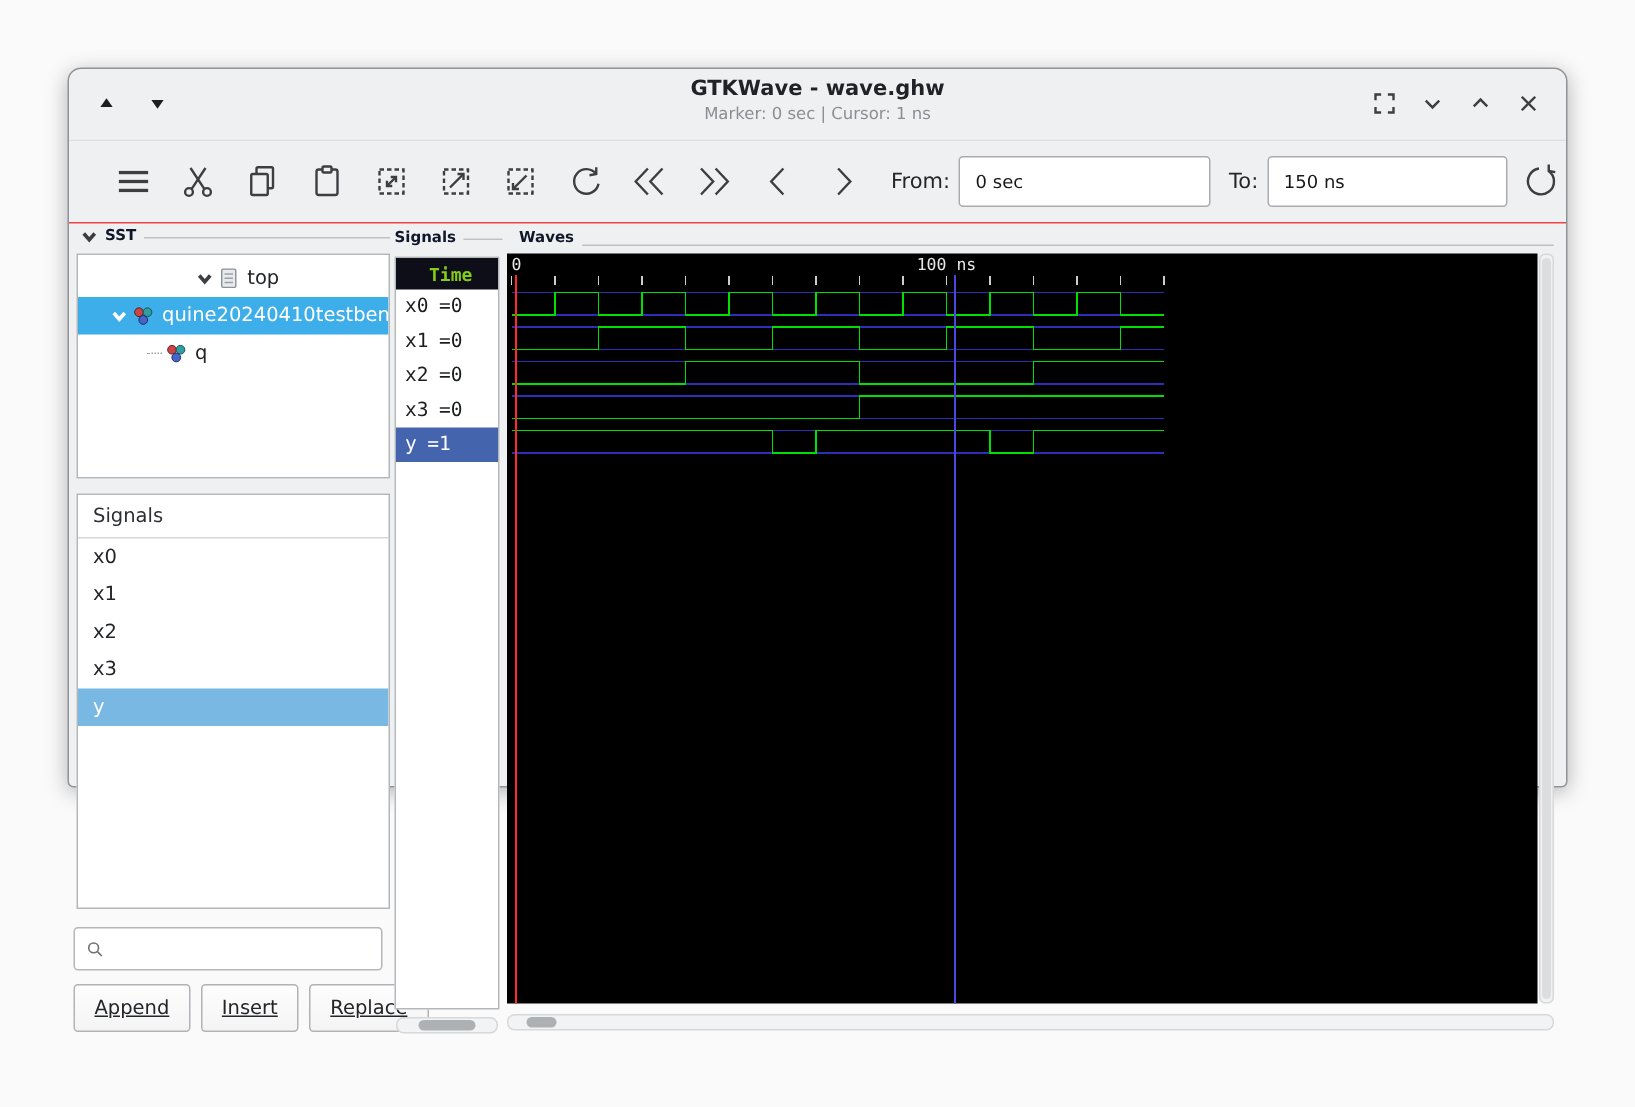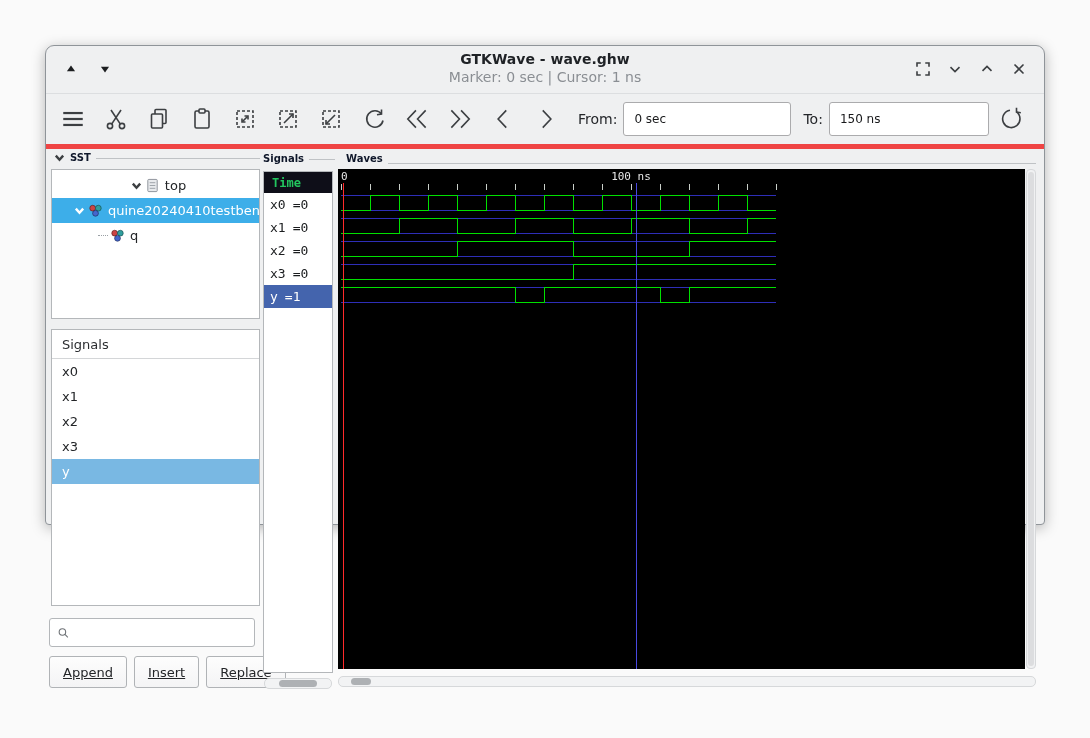--- a/index.html
+++ b/index.html
@@ -9,25 +9,25 @@
           border:1px solid #8f9499;border-radius:9px 9px 4px 4px;box-shadow:0 3px 14px rgba(0,0,0,.28);
           box-sizing:border-box;}
   
   .titlebar{position:absolute;left:0;top:0;right:0;height:47px;border-bottom:1px solid #dcdee0;
             border-radius:9px 9px 0 0;}
   .shade-btns{position:absolute;left:14px;top:12px;display:flex;gap:12px;}
   .tb-btn{width:22px;height:22px;border:none;background:transparent;padding:0;display:flex;
           align-items:center;justify-content:center;cursor:pointer;}
   .title-center{position:absolute;left:0;right:0;top:5px;text-align:center;pointer-events:none;}
   .title{font-size:14px;font-weight:600;color:#1f2226;}
-  .subtitle{font-size:14px;color:#8a8e93;margin-top:2px;}
+  .subtitle{font-size:11px;color:#8a8e93;margin-top:2px;}
   .win-controls{position:absolute;right:14px;top:12px;display:flex;gap:10px;}
   
   .toolbar{position:absolute;left:0;top:47px;right:0;height:56px;display:flex;align-items:center;
-           padding-left:12px;box-sizing:border-box;border-bottom:5px solid #ef4444;}
+           padding-left:28px;box-sizing:border-box;border-bottom:1px solid #ef4444;}
   .tool-btn{width:30px;height:30px;margin-right:13px;border:none;background:transparent;padding:0;
             display:flex;align-items:center;justify-content:center;cursor:pointer;flex:0 0 auto;}
   .tool-label{font-size:14px;color:#24262a;margin:0 6px 0 4px;flex:0 0 auto;}
   .tool-input{height:34px;border:1px solid #ababad;border-radius:3px;background:#fff;font-size:12px;
               color:#17181a;padding:0 10px;box-sizing:border-box;font-family:"DejaVu Sans",sans-serif;}
   .inp-from{width:168px;margin-right:8px;}
   .inp-to{width:160px;margin-right:6px;}
   svg.ic{stroke:#3c3f42;fill:none;stroke-width:1.6;}
   svg.ic *{vector-effect:non-scaling-stroke;}
   
@@ -50,22 +50,22 @@
   
   .search-box{position:absolute;left:3px;top:469px;width:206px;height:29px;background:#fff;
               border:1px solid #b4b7ba;border-radius:3px;box-sizing:border-box;display:flex;align-items:center;}
   .search-box input{border:none;outline:none;flex:1;font-size:13px;margin-left:4px;background:transparent;}
   
   .btn-row{position:absolute;left:3px;top:507px;display:flex;gap:7px;}
   .gtk-btn{height:32px;padding:0 13px;background:linear-gradient(#fdfdfd,#f4f4f5);border:1px solid #b0b3b6;
            border-radius:3px;font-size:13px;color:#232528;cursor:pointer;font-family:"DejaVu Sans",sans-serif;text-decoration:underline;}
   
   .names-panel{left:217px;top:22px;width:70px;height:502px;}
-  .time-head{height:21px;background:#0e0e18;color:#22c55e;font:bold 12px "DejaVu Sans Mono",monospace;
-             display:flex;align-items:center;padding-left:8px;}
+  .time-head{height:21px;background:#0e0e18;color:#84cc16;font:bold 12px "DejaVu Sans Mono",monospace;
+             display:flex;align-items:center;padding-left:22px;}
   .name-row{height:23px;display:flex;align-items:center;padding-left:6px;
             font:13px "DejaVu Sans Mono",monospace;color:#1b1d1f;cursor:pointer;}
   .name-row .vl{margin-left:7px;}
   .name-row.sel{background:#4464ad;color:#fff;}
   
   .wave-area{position:absolute;left:292px;top:20px;width:687px;height:500px;background:#000;cursor:crosshair;}
   .vscroll{position:absolute;left:980px;top:20px;width:10px;height:500px;background:#f0f1f2;
            border:1px solid #d6d8da;box-sizing:border-box;border-radius:4px;}
   .vscroll .thumb{position:absolute;left:1px;right:1px;top:2px;height:494px;background:#dcdddf;border-radius:3px;}
   .hscroll{position:absolute;height:11px;background:#f2f3f4;border:1px solid #d6d8da;box-sizing:border-box;border-radius:5px;}

